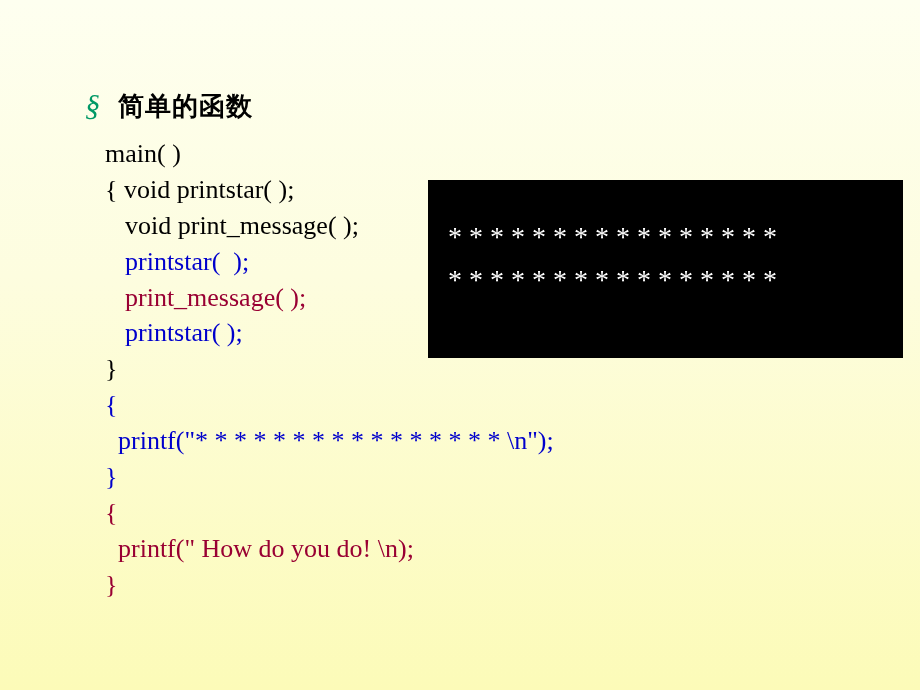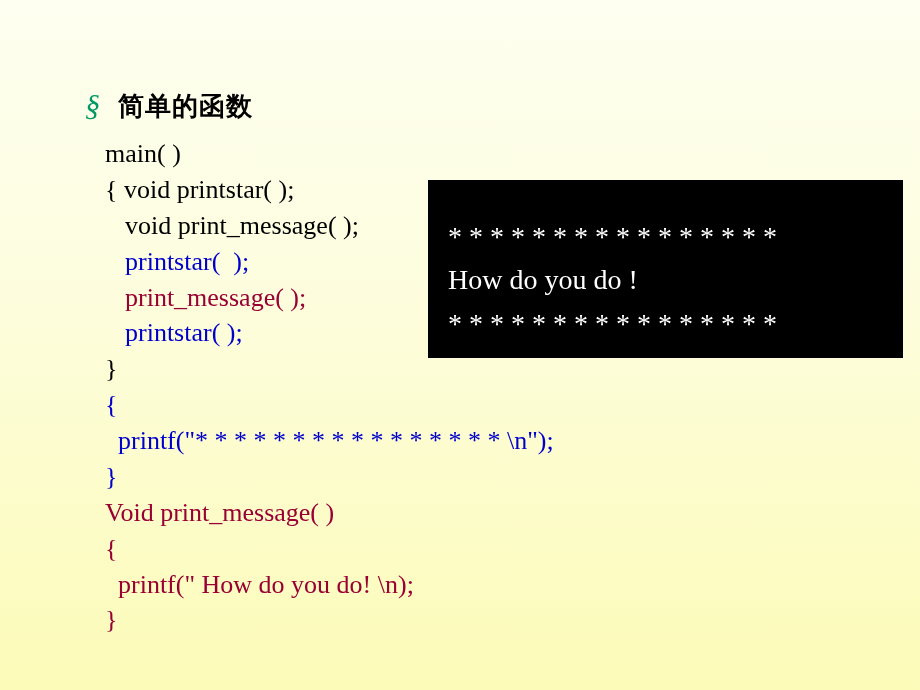--- a/index.html
+++ b/index.html
@@ -90,24 +90,22 @@
     <div class="code-line black">main( )</div>
     <div class="code-line black">{ void printstar( );</div>
     <div class="code-line black indent1">void print_message( );</div>
     <div class="code-line blue indent1">printstar(  );</div>
     <div class="code-line red indent1">print_message( );</div>
     <div class="code-line blue indent1">printstar( );</div>
     <div class="code-line black">}</div>
     <div class="code-line blue">{</div>
     <div class="code-line blue">  printf("* * * * * * * * * * * * * * * * \n");</div>
     <div class="code-line blue">}</div>
-    <div class="code-line red">Void print_message( )</div>
     <div class="code-line red">{</div>
     <div class="code-line red">  printf(" How do you do! \n);</div>
     <div class="code-line red">}</div>
   </div>
 </div>
 
 <div class="output-box">
   <div class="output-line">* * * * * * * * * * * * * * * *</div>
-  <div class="output-line">How do you do !</div>
   <div class="output-line">* * * * * * * * * * * * * * * *</div>
 </div>
 
 </body></html>

